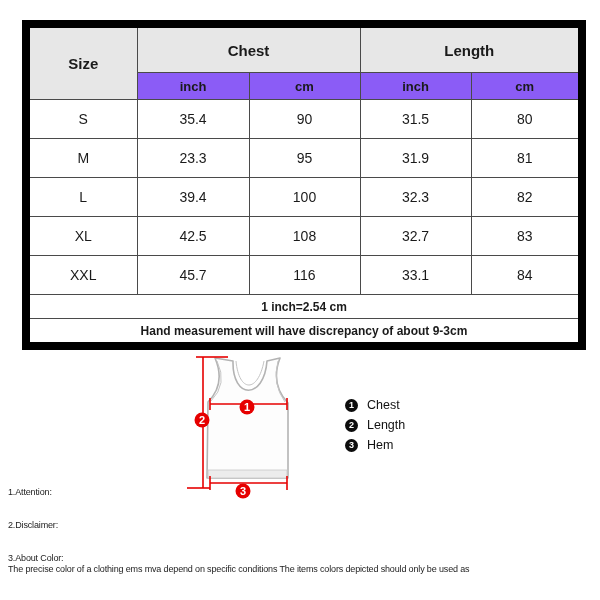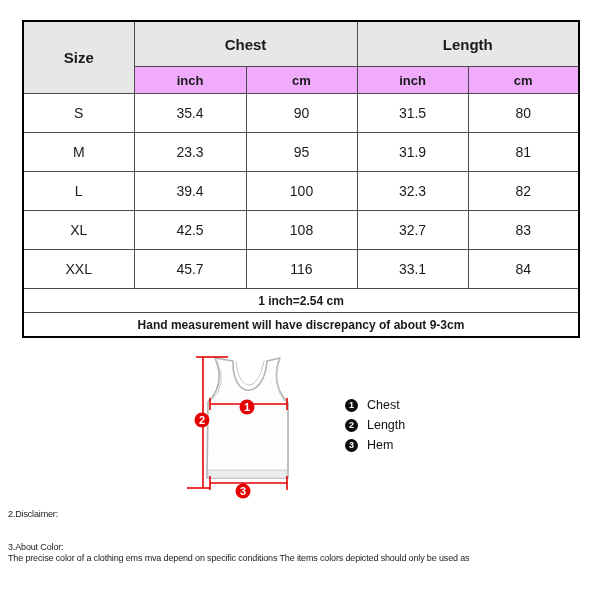--- a/index.html
+++ b/index.html
@@ -7,29 +7,29 @@
     width:600px; height:600px;
     font-family:"Liberation Sans", sans-serif;
     color:#1a1a1a;
   }
   .stage { position:relative; width:600px; height:600px; background:#fff; overflow:hidden; }
 
   
   table.size-table {
     position:absolute; left:22px; top:20px; width:556px;
     border-collapse:collapse; table-layout:fixed;
-    border:2px solid #000000;
+    border:8px solid #000000;
   }
   table.size-table td {
     border:1px solid #4a4a4a;
     text-align:center; vertical-align:middle;
     background:#ffffff; padding:0;
   }
   tr.hrow1 td { background:#e7e7e7; font-weight:bold; font-size:15px; height:44px; }
-  tr.hrow2 td { background:#f0abfc; font-weight:bold; font-size:13px; height:26px; }
+  tr.hrow2 td { background:#8b5cf6; font-weight:bold; font-size:13px; height:26px; }
   tr.drow  td { font-size:14px; height:38px; }
   tr.nrow  td { font-weight:bold; font-size:12px; height:23px;margin-left:6px; }
 
   
   .diagram-svg { position:absolute; left:185px; top:348px; width:175px; height:152px; }
   .legend { position:absolute; left:345px; top:398px; }
   .legend-item { display:flex; align-items:center; margin-bottom:6px; height:14px; }
   .legend-dot {
     display:inline-flex; align-items:center; justify-content:center;
     width:13px; height:13px; border-radius:50%;
@@ -178,20 +178,21 @@
       <span class="legend-text">Length</span>
     </div>
     <div class="legend-item">
       <span class="legend-dot">3</span>
       <span class="legend-text">Hem</span>
     </div>
   </div>
 
   <div class="footnotes">
     <div>
+      <div class="fn-title">1.Attention:</div>
     </div>
     <div class="fn-gap">
       <div class="fn-title">2.Disclaimer:</div>
     </div>
     <div class="fn-gap">
       <div class="fn-title">3.About Color:</div>
       <div>The precise color of a clothing ems mva depend on specific conditions The items colors depicted should only be used as</div>
     </div>
   </div>
 

